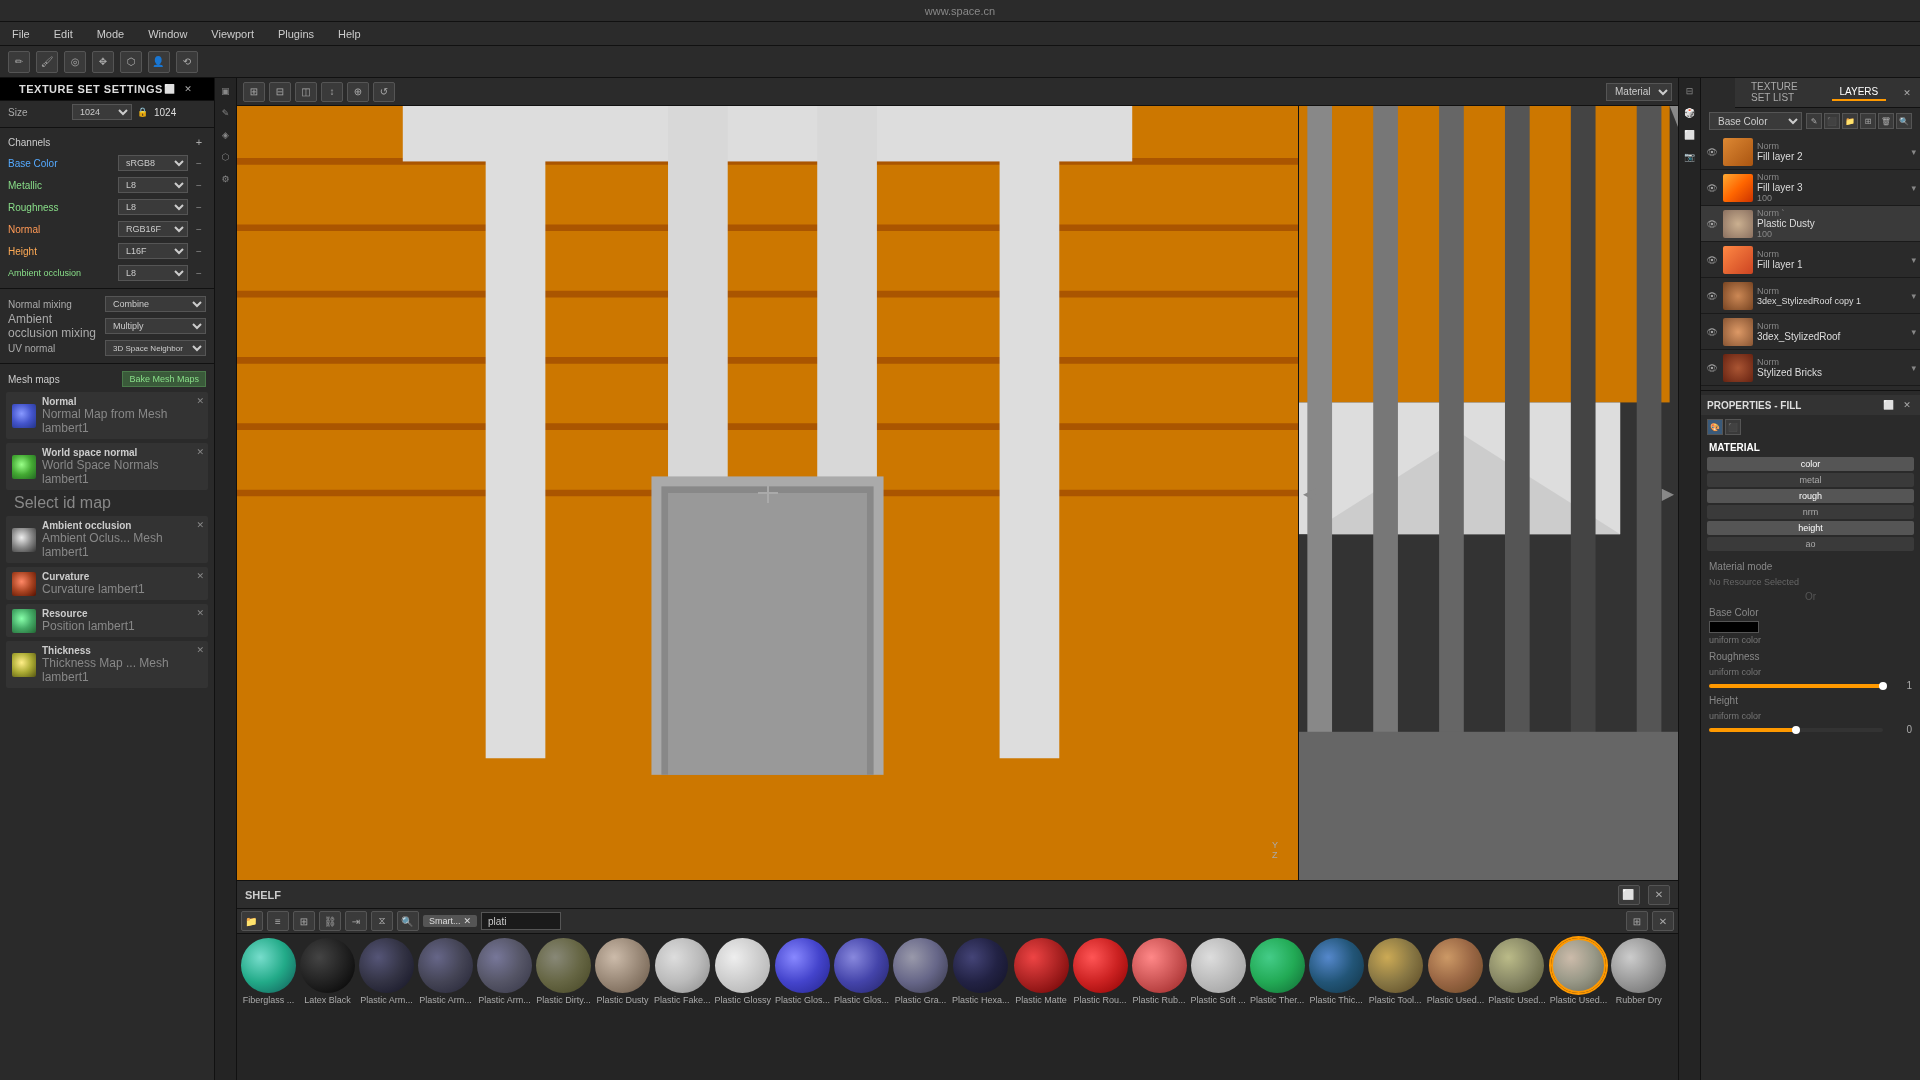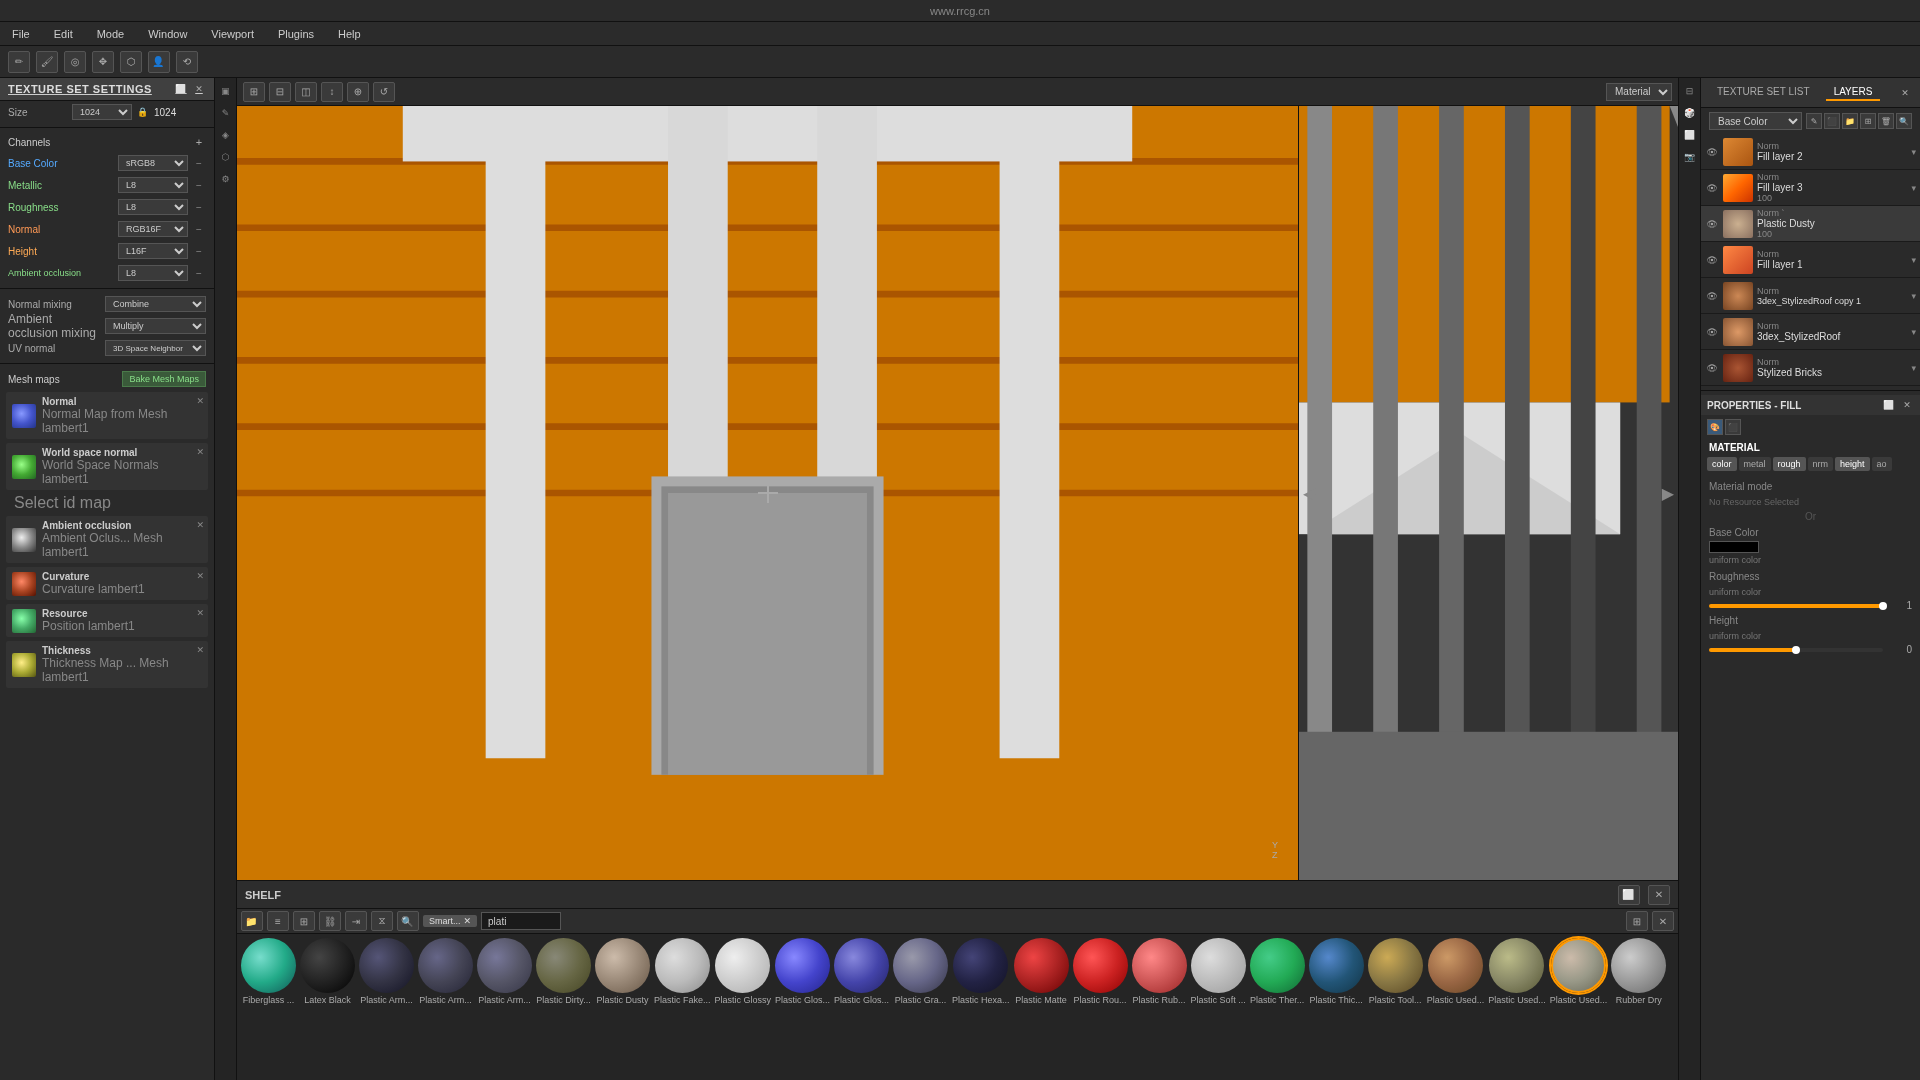--- a/index.html
+++ b/index.html
@@ -31,21 +31,21 @@
     #center { flex: 1; display: flex; flex-direction: column; overflow: hidden; }
     #viewport-area { flex: 1; background: #1a1a1a; position: relative; overflow: hidden; }
     
     
     #right-panel { width: 220px; background: #2a2a2a; border-left: 1px solid #111; display: flex; flex-direction: column; flex-shrink: 0; }
     
     
     #shelf { height: 200px; background: #252525; border-top: 1px solid #111; display: flex; flex-direction: column; flex-shrink: 0; }
     
     
-    .panel-header { background: #404040; padding: 4px 8px; display: flex; align-items: center; justify-content: space-between; border-bottom: 1px solid #111; text-decoration: underline; }
+    .panel-header { background: #000000; padding: 4px 19px; display: flex; align-items: center; justify-content: space-between; border-bottom: 1px solid #111; }
     .panel-title { font-size: 11px; color: #ddd; font-weight: bold; letter-spacing: 0.5px; }
     .panel-btn { width: 14px; height: 14px; display: flex; align-items: center; justify-content: center; cursor: pointer; color: #aaa; font-size: 9px; }
     
     .section-row { display: flex; align-items: center; padding: 3px 8px; gap: 4px; }
     .section-label { color: #aaa; font-size: 10px; min-width: 60px; }
     .section-value { color: #ddd; font-size: 10px; }
     
     .channel-row { display: flex; align-items: center; padding: 2px 8px; gap: 4px; height: 22px; }
     .channel-label { color: #aaa; font-size: 10px; flex: 1; }
     .channel-select { background: #3a3a3a; border: 1px solid #555; color: #ccc; font-size: 9px; padding: 1px 3px; height: 16px; width: 70px; }
@@ -58,21 +58,21 @@
     
     
     .mesh-map-item { background: #333; margin: 2px 6px; padding: 4px 6px; border-radius: 2px; position: relative; }
     .mesh-map-header { display: flex; align-items: center; gap: 6px; }
     .mesh-map-thumb { width: 24px; height: 24px; background: #555; border-radius: 2px; flex-shrink: 0; }
     .mesh-map-name { color: #ccc; font-size: 10px; font-weight: bold; }
     .mesh-map-sub { color: #888; font-size: 12px; }
     .mesh-map-close { position: absolute; right: 4px; top: 4px; color: #888; font-size: 9px; cursor: pointer; }
     
     
-    .layers-header { background: #333; height: 30px; display: flex; align-items: center; padding: 0 8px; gap: 8px; border-bottom: 1px solid #111; }
+    .layers-header { background: #333; height: 30px; display: flex; align-items: center; padding: 0 8px; gap: 8px; border-bottom: 1px solid #111; margin-left: 34px; }
     .tab-btn { padding: 2px 8px; color: #aaa; font-size: 10px; cursor: pointer; border-bottom: 2px solid transparent; }
     .tab-btn.active { color: #fff; border-bottom-color: #f90; }
     
     .layer-row { display: flex; align-items: center; padding: 2px 4px; height: 36px; border-bottom: 1px solid #1a1a1a; gap: 4px; }
     .layer-eye { width: 14px; height: 14px; display: flex; align-items: center; justify-content: center; cursor: pointer; color: #aaa; font-size: 9px; }
     .layer-thumb { width: 30px; height: 28px; background: #555; border-radius: 2px; flex-shrink: 0; }
     .layer-info { flex: 1; display: flex; flex-direction: column; }
     .layer-mode { color: #888; font-size: 9px; }
     .layer-name { color: #ddd; font-size: 10px; }
     .layer-opacity { color: #888; font-size: 9px; }
@@ -86,21 +86,21 @@
     .materials-grid { display: flex; flex-wrap: wrap; gap: 4px; padding: 4px; }
     .material-item { display: flex; flex-direction: column; align-items: center; cursor: pointer; }
     .material-ball { width: 55px; height: 55px; border-radius: 50%; }
     .material-label { color: #aaa; font-size: 9px; text-align: center; max-width: 60px; overflow: hidden; text-overflow: ellipsis; white-space: nowrap; margin-top: 2px; }
     .material-item.selected .material-ball { outline: 2px solid #f90; }
     
     
     .shelf-search { display: flex; align-items: center; gap: 4px; padding: 2px 4px; background: #2d2d2d; border-bottom: 1px solid #111; }
     .search-input { background: #1a1a1a; border: 1px solid #555; color: #ccc; font-size: 10px; padding: 2px 6px; height: 18px; width: 80px; }
     .search-tag { background: #555; color: #ddd; font-size: 9px; padding: 1px 6px; border-radius: 2px; display: flex; align-items: center; gap: 3px; }
-    .props-material-tabs { display: flex; gap: 2px; margin-bottom: 6px; flex-wrap: wrap; }
+    .props-material-tabs { display: flex; gap: 2px; margin-bottom: 6px; flex-wrap: wrap; flex-direction: column; }
     .mat-tab { background: #3a3a3a; border: none; color: #aaa; font-size: 9px; padding: 2px 5px; cursor: pointer; border-radius: 2px; }
     .mat-tab.active { background: #555; color: #fff; }
     .props-row { display: flex; align-items: center; padding: 2px 0; gap: 4px; }
     .props-label { color: #888; font-size: 10px; flex: 1; }
     .props-sublabel { color: #666; font-size: 9px; margin-left: 0; }
     .or-divider { text-align: center; color: #555; font-size: 10px; margin: 3px 0; }
     
     
     .ch-srgb { color: #5af; }
     .ch-l8 { color: #8d8; }
@@ -186,21 +186,21 @@
 
     .channel-selector { display: flex; align-items: center; gap: 4px; padding: 4px 8px; }
     .ch-select { background: #3a3a3a; border: 1px solid #555; color: #ccc; font-size: 10px; padding: 1px 4px; height: 18px; flex: 1; }
     .ch-icons { display: flex; gap: 2px; }
     .ch-icon-btn { width: 16px; height: 16px; background: #3a3a3a; border: 1px solid #555; display: flex; align-items: center; justify-content: center; cursor: pointer; color: #aaa; font-size: 8px; }
   </style>
 </head>
 <body>
 
 <div id="topbar">
-  <span>www.rrcg.cn</span>
+  <span>www.space.cn</span>
 </div>
 
 <div id="menubar">
   <span class="menu-item">File</span>
   <span class="menu-item">Edit</span>
   <span class="menu-item">Mode</span>
   <span class="menu-item">Window</span>
   <span class="menu-item">Viewport</span>
   <span class="menu-item">Plugins</span>
   <span class="menu-item">Help</span>

